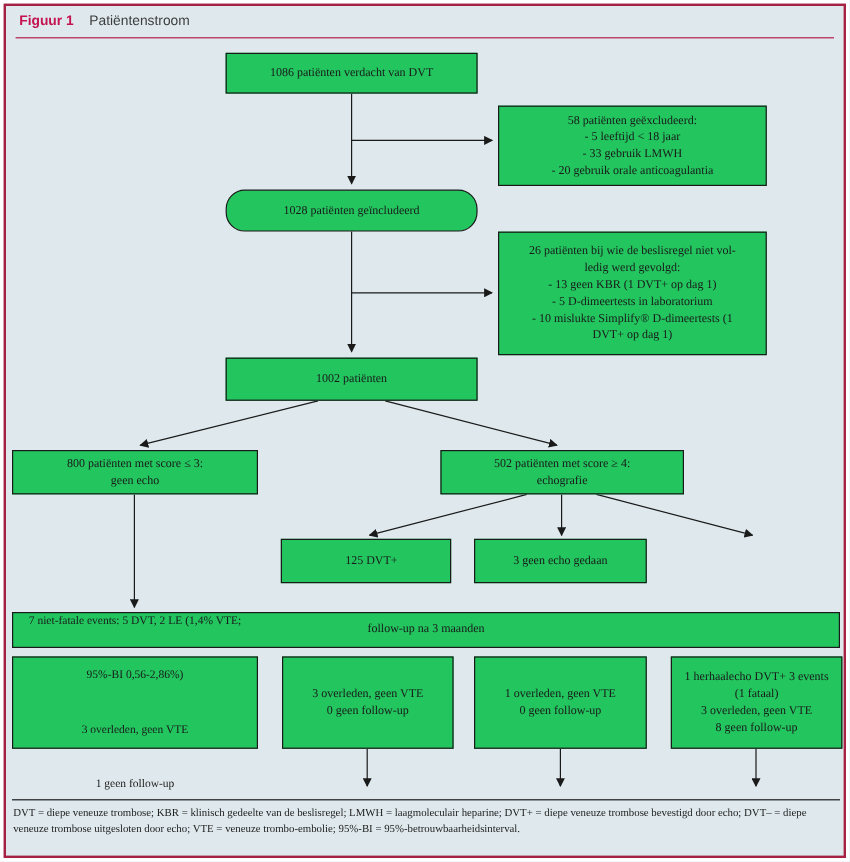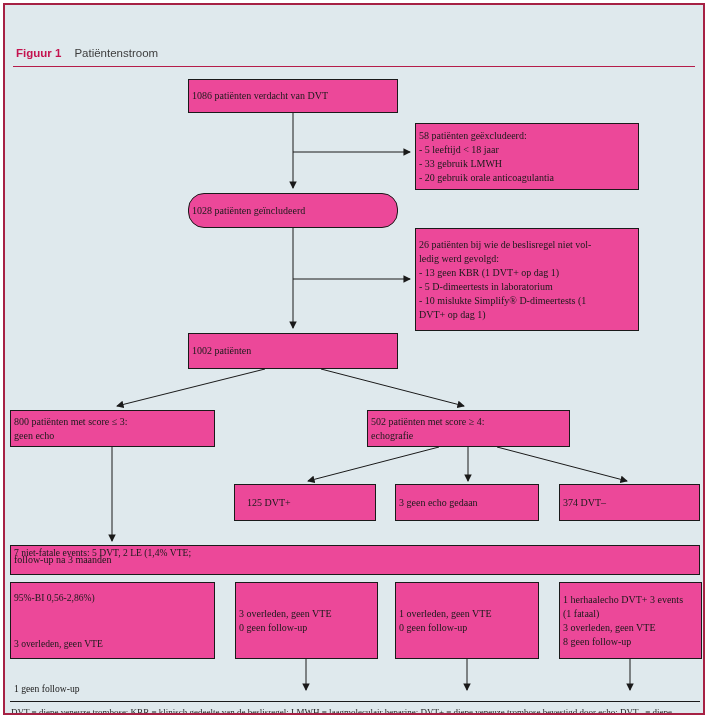--- a/index.html
+++ b/index.html
@@ -1,26 +1,26 @@
 <!DOCTYPE html>
 <html><head>
 <meta charset="utf-8">
 <style>
   html,body{margin:0;padding:0;}
   body{width:708px;height:718px;background:#ffffff;font-family:"Liberation Serif",serif;}
   .figure{position:absolute;left:3px;top:3px;width:698px;height:708px;border:2px solid #a62144;background:#dfe9ed;overflow:hidden;}
-  .stage{position:absolute;left:0;top:0;width:698px;height:592px;margin-top:35px;}
+  .stage{position:absolute;left:0;top:0;width:698px;height:592px;}
   .hdr{position:absolute;left:11px;top:7px;display:flex;gap:13px;align-items:baseline;
        font-family:"Liberation Sans",sans-serif;font-size:11.5px;}
   .hdr .fig{color:#c4134f;font-weight:bold;}
   .hdr .ttl{color:#3d3d3d;}
   .hdr-rule{position:absolute;left:8px;top:26px;width:682px;height:1px;background:#b51c4a;}
   svg.wires{position:absolute;left:0;top:0;z-index:1;}
-  .box{position:absolute;z-index:2;background:#ec4899;border:1px solid #1a1a1a;
-       display:flex;flex-direction:column;align-items:flex-start;justify-content:center;
+  .box{position:absolute;z-index:2;background:#22c55e;border:1px solid #1a1a1a;
+       display:flex;flex-direction:column;align-items:center;justify-content:center;
        text-align:center;font-size:10px;line-height:14px;color:#1a1a1a;box-sizing:border-box;padding:1px 3px;}
   .box .ln{white-space:nowrap;}
   .wideA{font-size:9.6px;line-height:13.5px;}
   .foot-rule{position:absolute;left:5px;top:661px;width:690px;height:1px;background:#1a1a1a;}
   .legend{position:absolute;left:6px;top:666px;width:688px;font-size:9px;line-height:12.5px;
           color:#222;text-align:left;}
 </style>
 </head>
 <body>
 
@@ -99,23 +99,20 @@
       <div class="ln">502 patiënten met score ≥ 4:</div>
       <div class="ln">echografie</div>
     </div>
 
     <div class="box" style="left:229px;top:444px;width:142px;height:37px;padding-left:12px;">
       <div class="ln">125 DVT+</div>
     </div>
     <div class="box" style="left:390px;top:444px;width:144px;height:37px;">
       <div class="ln">3 geen echo gedaan</div>
     </div>
-    <div class="box" style="left:554px;top:444px;width:141px;height:37px;">
-      <div class="ln">374 DVT–</div>
-    </div>
 
     <div class="box" style="left:5px;top:505px;width:690px;height:30px;">
       <div class="ln">follow-up na 3 maanden</div>
     </div>
 
     <div class="box wideA" style="left:5px;top:542px;width:205px;height:77px;gap:32px;">
       <div class="ln">7 niet-fatale events: 5 DVT, 2 LE (1,4% VTE;</div>
       <div class="ln">95%-BI 0,56-2,86%)</div>
       <div class="ln">3 overleden, geen VTE</div>
       <div class="ln">1 geen follow-up</div>

